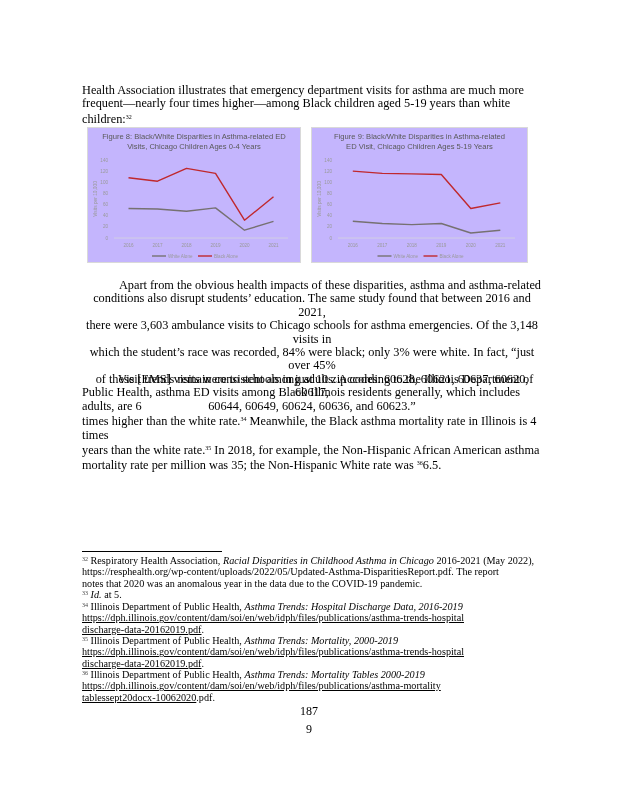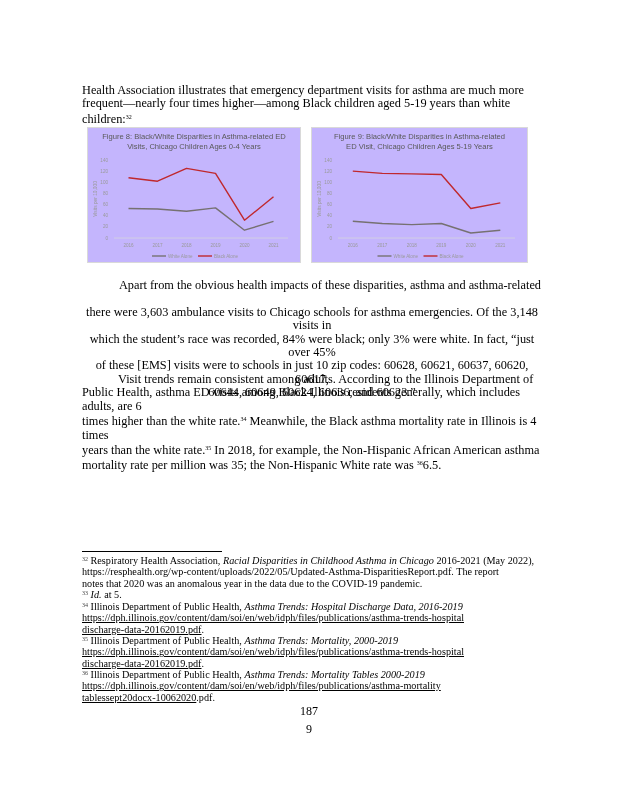--- a/index.html
+++ b/index.html
@@ -84,21 +84,21 @@
         <polyline points="40.8,43.1 70.3,45.4 99.8,45.9 129.3,46.5 158.8,80.5 188.3,74.9" fill="none" stroke="#c0282d" stroke-width="1.4" stroke-linejoin="round"></polyline>
         <line x1="65.5" x2="79.5" y1="128" y2="128" stroke="#767171" stroke-width="1.4"></line>
         <text x="81.5" y="129.6" class="leg">White Alone</text>
         <line x1="111.5" x2="125.5" y1="128" y2="128" stroke="#c0282d" stroke-width="1.4"></line>
         <text x="127.5" y="129.6" class="leg">Black Alone</text>
       </svg>
   </div>
 
   <p class="para indent" style="top:279px;text-align:center;">
     <span>Apart from the obvious health impacts of these disparities, asthma and asthma-related</span><br>
-    <br>
+    <span>conditions also disrupt students’ education. The same study found that between 2016 and 2021,</span><br>
     <span>there were 3,603 ambulance visits to Chicago schools for asthma emergencies. Of the 3,148 visits in</span><br>
     <span>which the student’s race was recorded, 84% were black; only 3% were white. In fact, “just over 45%</span><br>
     <span>of these [EMS] visits were to schools in just 10 zip codes: 60628, 60621, 60637, 60620, 60617,</span><br>
     <span>60644, 60649, 60624, 60636, and 60623.”</span>
   </p>
 
   <p class="para indent" style="top:373px;">
     <span>Visit trends remain consistent among adults. According to the Illinois Department of</span><br>
     <span>Public Health, asthma ED visits among Black Illinois residents generally, which includes adults, are 6</span><br>
     <span>times higher than the white rate.</span><span class="sup">34</span><span> Meanwhile, the Black asthma mortality rate in Illinois is 4 times</span><br>

